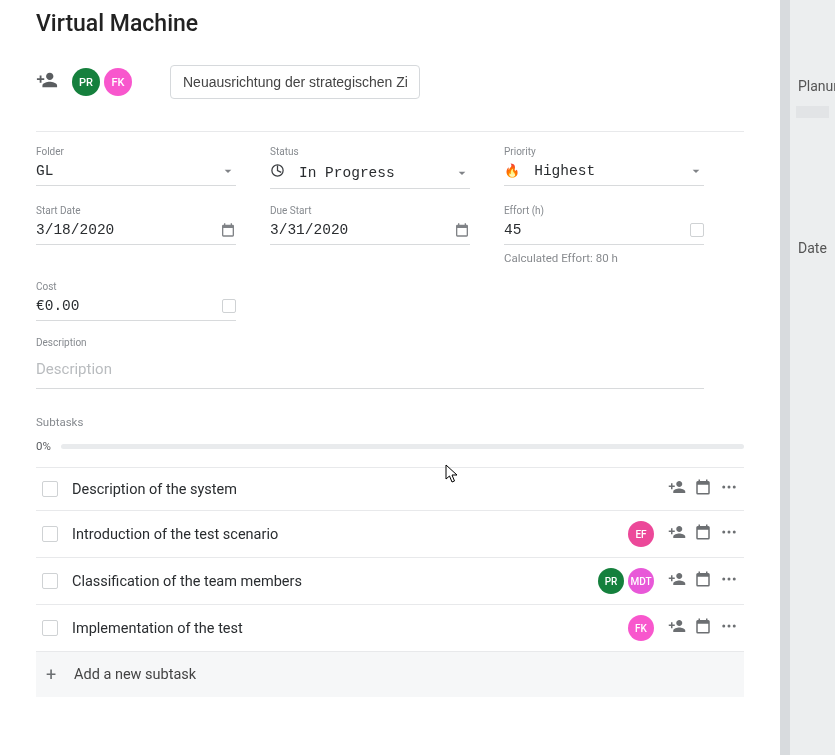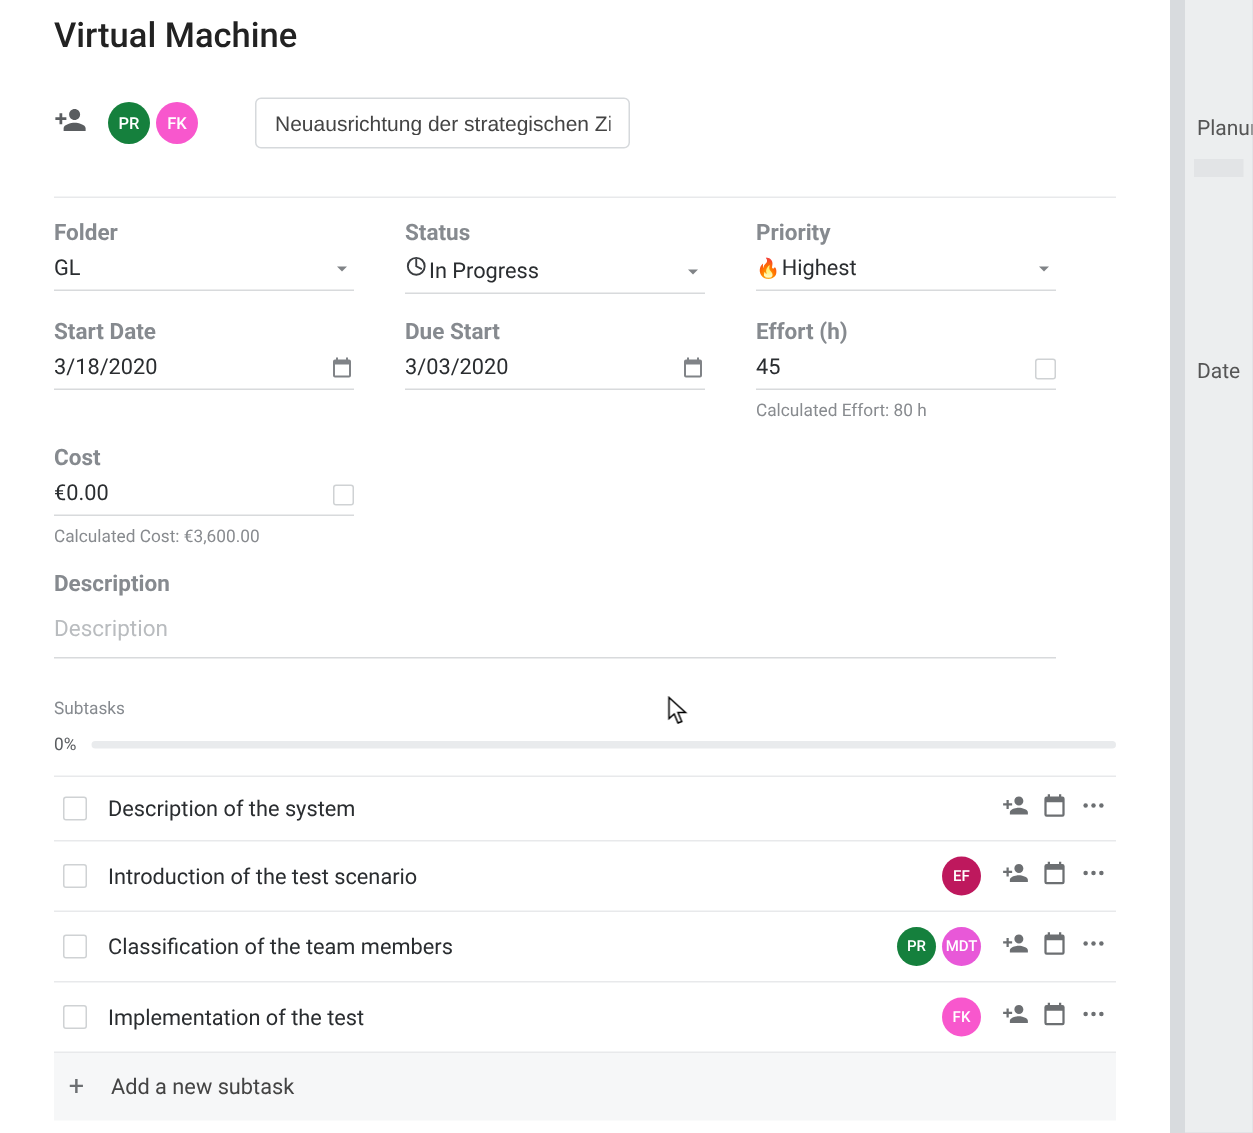--- a/index.html
+++ b/index.html
@@ -58,54 +58,54 @@
     font-size: 11px;
     color: #fff;
     font-weight: 500;
   }
   .avatar-sm {
     width: 26px; height: 26px;
     font-size: 10px;
   }
   .av-blue { background: #15803d; }
   .av-pink { background: #f857cd; }
-  .av-teal { background: #be185d; text-align: right; }
+  .av-teal { background: #ec4899; text-align: right; }
   .av-purple { background: #e858d8; }
   .context-input {
     border: 1px solid #d6d9dc;
     border-radius: 4px;
     padding: 8px 12px;
     font-size: 14px;
     color: #444;
     width: 250px;
     margin-left: 24px;
   }
   .fields-grid {
     display: grid;
     grid-template-columns: 200px 200px 200px;
     column-gap: 34px;
     row-gap: 16px;
     border-top: 1px solid #e8e9eb;
     padding-top: 14px;
   }
   .field { position: relative; }
   .field-label {
-    font-size: 15px;
+    font-size: 10px;
     color: #868a8f;
     margin-bottom: 6px;
-    font-weight: bold;
   }
   .field-value {
     display: flex;
-    align-items: flex-end;
-    gap: 1px;
+    align-items: center;
+    gap: 14px;
     font-size: 14.5px;
     color: #2a2d30;
     border-bottom: 1px solid #d8dadc;
     padding-bottom: 6px;
+    font-family: Liberation Mono, monospace;
   }
   .icon-chevron, .icon-cal {
     margin-left: auto;
     color: #808387;
     width: 16px; height: 16px;
   }
   .icon-chevron svg, .icon-cal svg { width: 16px; height: 16px; fill: #808387; }
   .status-icon svg { width: 15px; height: 15px; fill: #3a3d40; }
   .fire-icon { font-size: 13px; }
   .field-sub {
@@ -242,42 +242,41 @@
       <div class="field-value">
         <span>3/18/2020</span>
         <span class="icon-cal"><svg viewBox="0 0 24 24">
               <path d="M19 4h-1V2h-2v2H8V2H6v2H5a2 2 0 0 0-2 2v14a2 2 0 0 0 2 2h14a2 2 0 0 0 2-2V6a2 2 0 0 0-2-2zm0 16H5V9h14v11z"></path>
             </svg></span>
       </div>
     </div>
     <div class="field">
       <div class="field-label">Due Start</div>
       <div class="field-value">
-        <span>3/03/2020</span>
+        <span>3/31/2020</span>
         <span class="icon-cal"><svg viewBox="0 0 24 24">
               <path d="M19 4h-1V2h-2v2H8V2H6v2H5a2 2 0 0 0-2 2v14a2 2 0 0 0 2 2h14a2 2 0 0 0 2-2V6a2 2 0 0 0-2-2zm0 16H5V9h14v11z"></path>
             </svg></span>
       </div>
     </div>
     <div class="field">
       <div class="field-label">Effort (h)</div>
       <div class="field-value">
         <span>45</span>
         <span class="mini-checkbox"></span>
       </div>
       <div class="field-sub">Calculated Effort: 80 h</div>
     </div>
 
     <div class="field">
       <div class="field-label">Cost</div>
       <div class="field-value">
         <span>€0.00</span>
         <span class="mini-checkbox"></span>
       </div>
-      <div class="field-sub">Calculated Cost: €3,600.00</div>
     </div>
     <div></div>
     <div></div>
 
     <div class="field field-full">
       <div class="field-label">Description</div>
       <div class="desc-area">Description</div>
     </div>
   </div>
 

